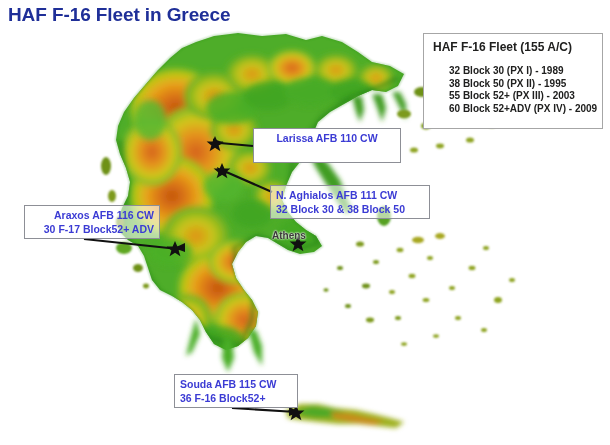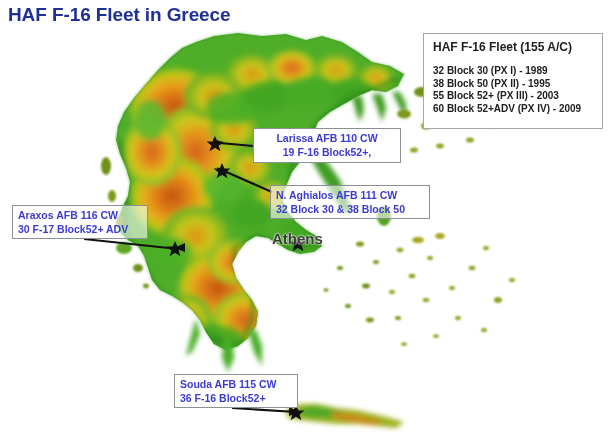--- a/index.html
+++ b/index.html
@@ -24,45 +24,45 @@
   
   .legend-box{
     position:absolute;left:423px;top:33px;width:180px;height:96px;
     background:#ffffff;border:1px solid #a6a6a6;
     box-sizing:border-box;padding:7px 8px 0 9px;
   }
   .legend-title{
     font-size:12px;font-weight:bold;color:#20201f;white-space:nowrap;
     line-height:12px;
   }
-  .legend-list{margin:0;padding:0;list-style:none;margin-top:12px;}
+  .legend-list{margin:16px;padding:0;list-style:none;margin-top:12px;}
   .legend-list li{
     font-size:10px;font-weight:bold;color:#20201f;white-space:nowrap;
     line-height:12.6px;
   }
 
   
   .callout{
     position:absolute;box-sizing:border-box;
     border:1px solid #8d8f96;background:#ffffff;
     padding:3px 5px 2px 5px;
   }
   .callout.ghost{background:rgba(255,255,255,0.58);}
   .callout .ln{
     font-size:10.5px;font-weight:bold;color:#3b3bd4;
     white-space:nowrap;line-height:13.5px;
   }
   #callout-larissa{left:253px;top:128px;width:148px;height:35px;text-align:center;}
   #callout-aghialos{left:270px;top:185px;width:160px;height:34px;}
-  #callout-araxos{left:12px;top:205px;width:136px;height:34px;}
+  #callout-araxos{left:24px;top:205px;width:136px;height:34px;text-align:right;}
   #callout-souda{left:174px;top:374px;width:124px;height:34px;}
 
   
   .city-label{
-    position:absolute;font-size:15px;font-weight:bold;color:#3a3a38;
+    position:absolute;font-size:10px;font-weight:bold;color:#3a3a38;
     white-space:nowrap;text-shadow:0 0 2px #fff,0 0 2px #fff;
   }
   #label-athens{left:272px;top:230px;}
 </style>
 </head>
 <body>
 
 <div id="slide">
 
   <div class="maplayer">
@@ -299,21 +299,20 @@
     <ul class="legend-list">
       <li>32 Block 30 (PX I) - 1989</li>
       <li>38 Block 50 (PX II) - 1995</li>
       <li>55 Block 52+ (PX III) - 2003</li>
       <li>60 Block 52+ADV (PX IV) - 2009</li>
     </ul>
   </div>
 
   <div class="callout" id="callout-larissa">
     <div class="ln">Larissa AFB 110 CW</div>
-    <div class="ln">19 F-16 Block52+,</div>
   </div>
 
   <div class="callout ghost" id="callout-aghialos">
     <div class="ln">N. Aghialos AFB 111 CW</div>
     <div class="ln">32 Block 30 &amp; 38 Block 50</div>
   </div>
 
   <div class="callout ghost" id="callout-araxos">
     <div class="ln">Araxos AFB 116 CW</div>
     <div class="ln">30 F-17 Block52+ ADV</div>

